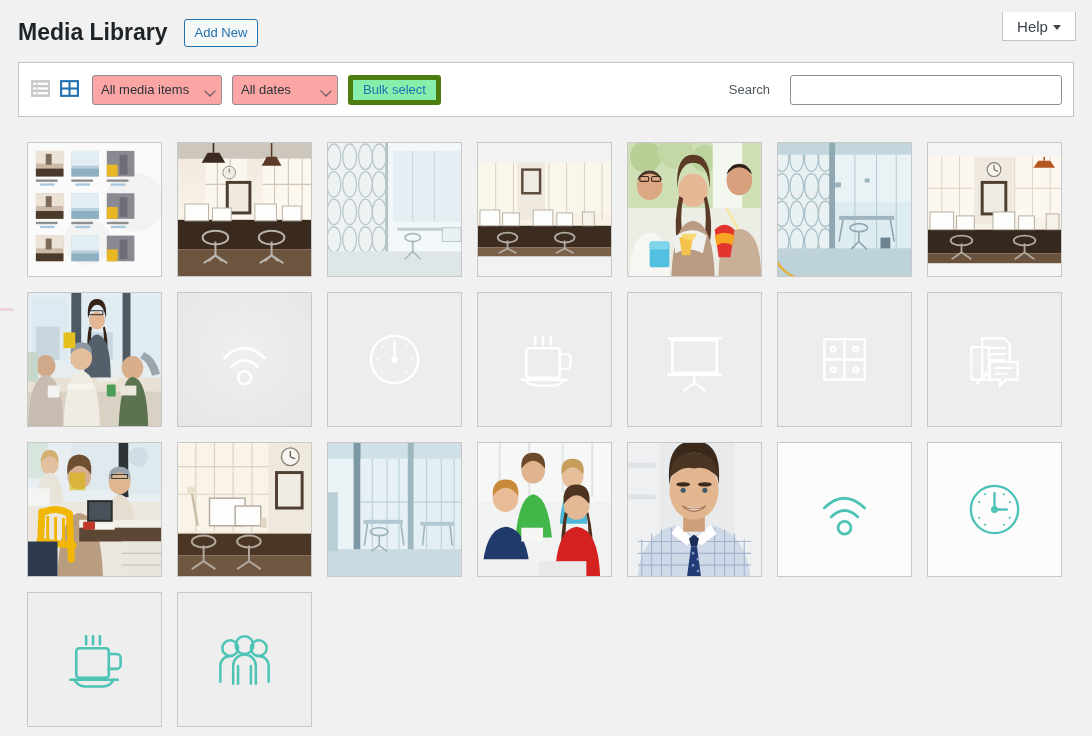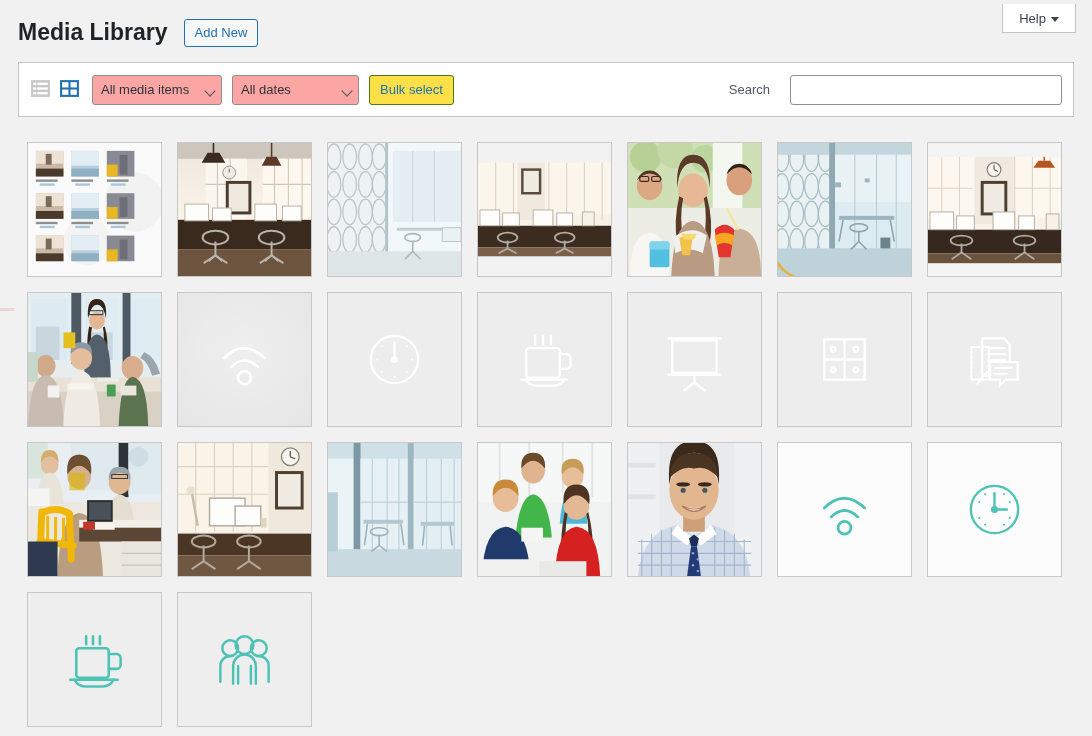--- a/index.html
+++ b/index.html
@@ -13,33 +13,33 @@
     font-family: "Liberation Sans", sans-serif;
     font-size: 13px;
     color: #3c434a;
     overflow: hidden;
     position: relative;
   }
 
   
   .help-tab {
     position: absolute;
-    top: 4px;
+    top: 12px;
     right: 16px;
     width: 74px;
     height: 29px;
     background: #ffffff;
     border: 1px solid #c3c4c7;
     border-top: none;
     box-sizing: border-box;
     display: flex;
     align-items: center;
     justify-content: center;
     gap: 5px;
-    font-size: 13px;
+    font-size: 15px;
     color: #3c434a;
     cursor: pointer;
   }
   .help-tab .caret {
     width: 0; height: 0;
     border-left: 4px solid transparent;
     border-right: 4px solid transparent;
     border-top: 5px solid #3c434a;
     display: inline-block;
     margin-top: 2px;
@@ -120,27 +120,27 @@
     position: absolute;
     right: 18px;
     top: 12px;
     width: 7px; height: 7px;
     border-right: 1.6px solid #50575e;
     border-bottom: 1.6px solid #50575e;
     transform: rotate(45deg);
     pointer-events: none;
   }
   .sel-media { width: 130px; }
-  .sel-dates { width: 127px; }
+  .sel-dates { width: 106px; }
   .sel-dates-chev { right: 20px; }
 
   .bulk-btn {
-    border: 1px solid #4d7c0f;
+    border: 5px solid #4d7c0f;
     color: #2271b1;
-    background: #fde047;
+    background: #86efac;
     border-radius: 3px;
     font-size: 13px;
     height: 30px;
     padding: 0 10px;
     box-sizing: border-box;
     cursor: pointer;
     font-family: "Liberation Sans", sans-serif;
   }
 
   .search-group {

